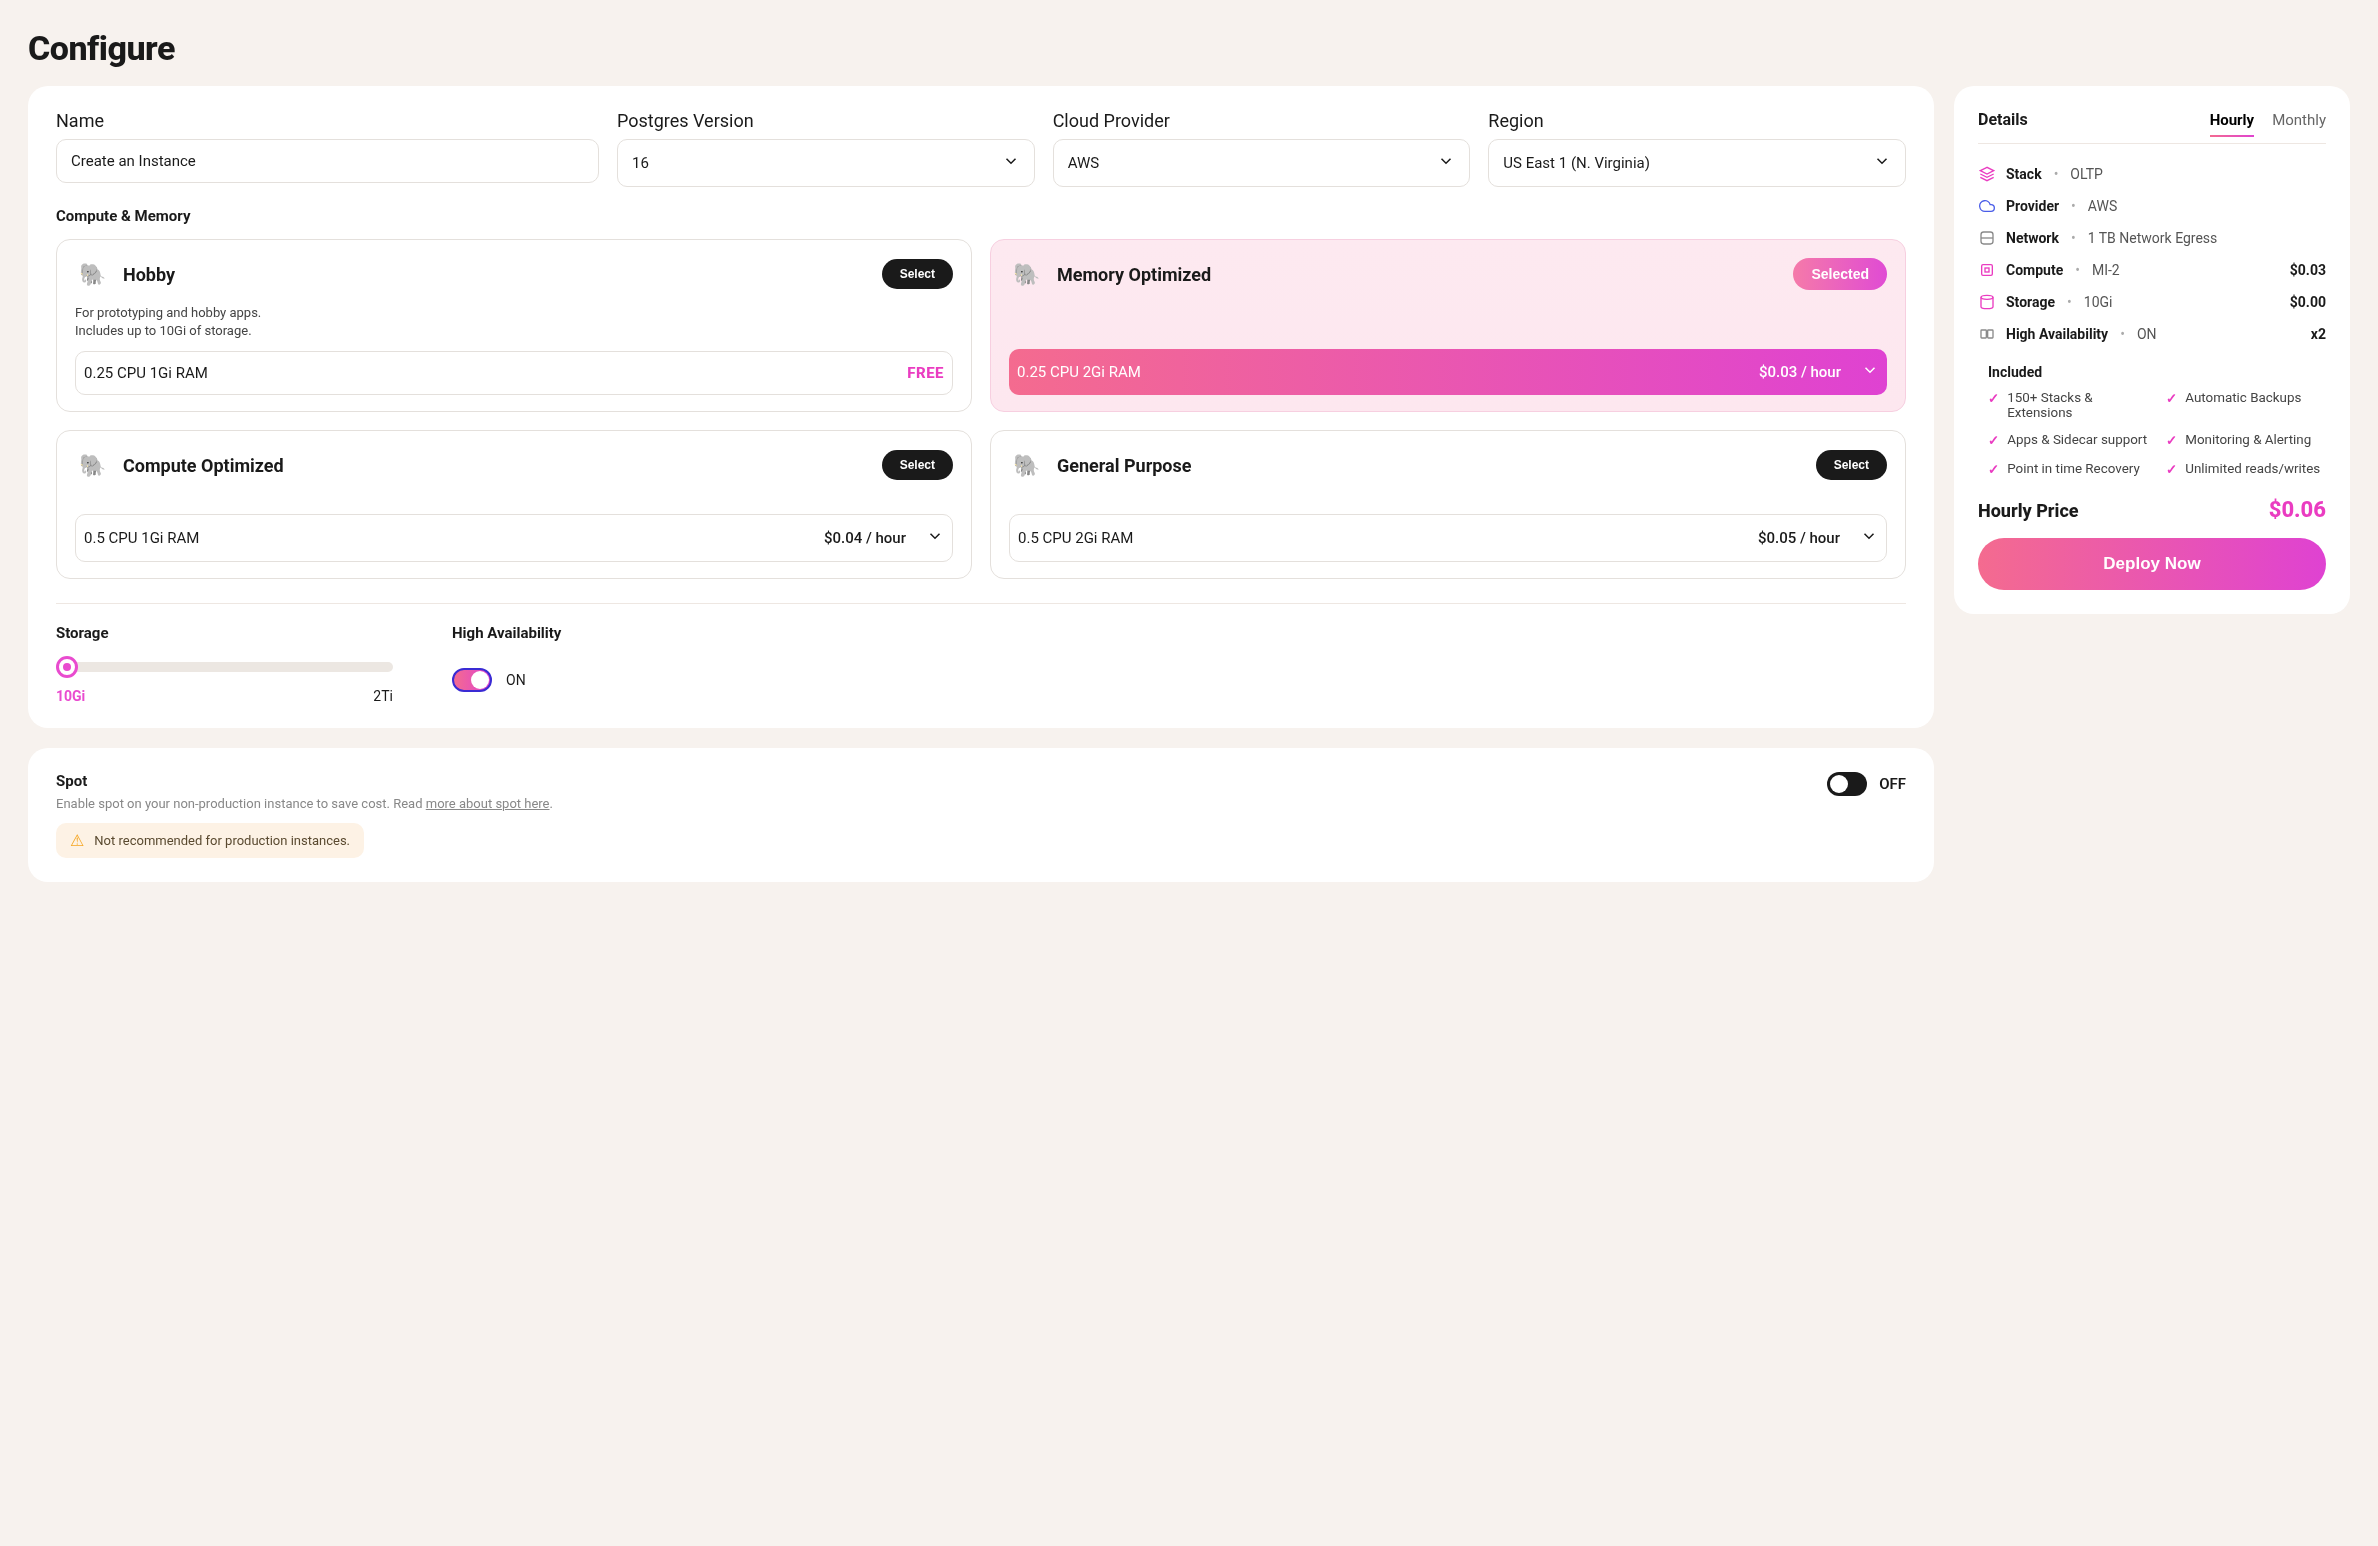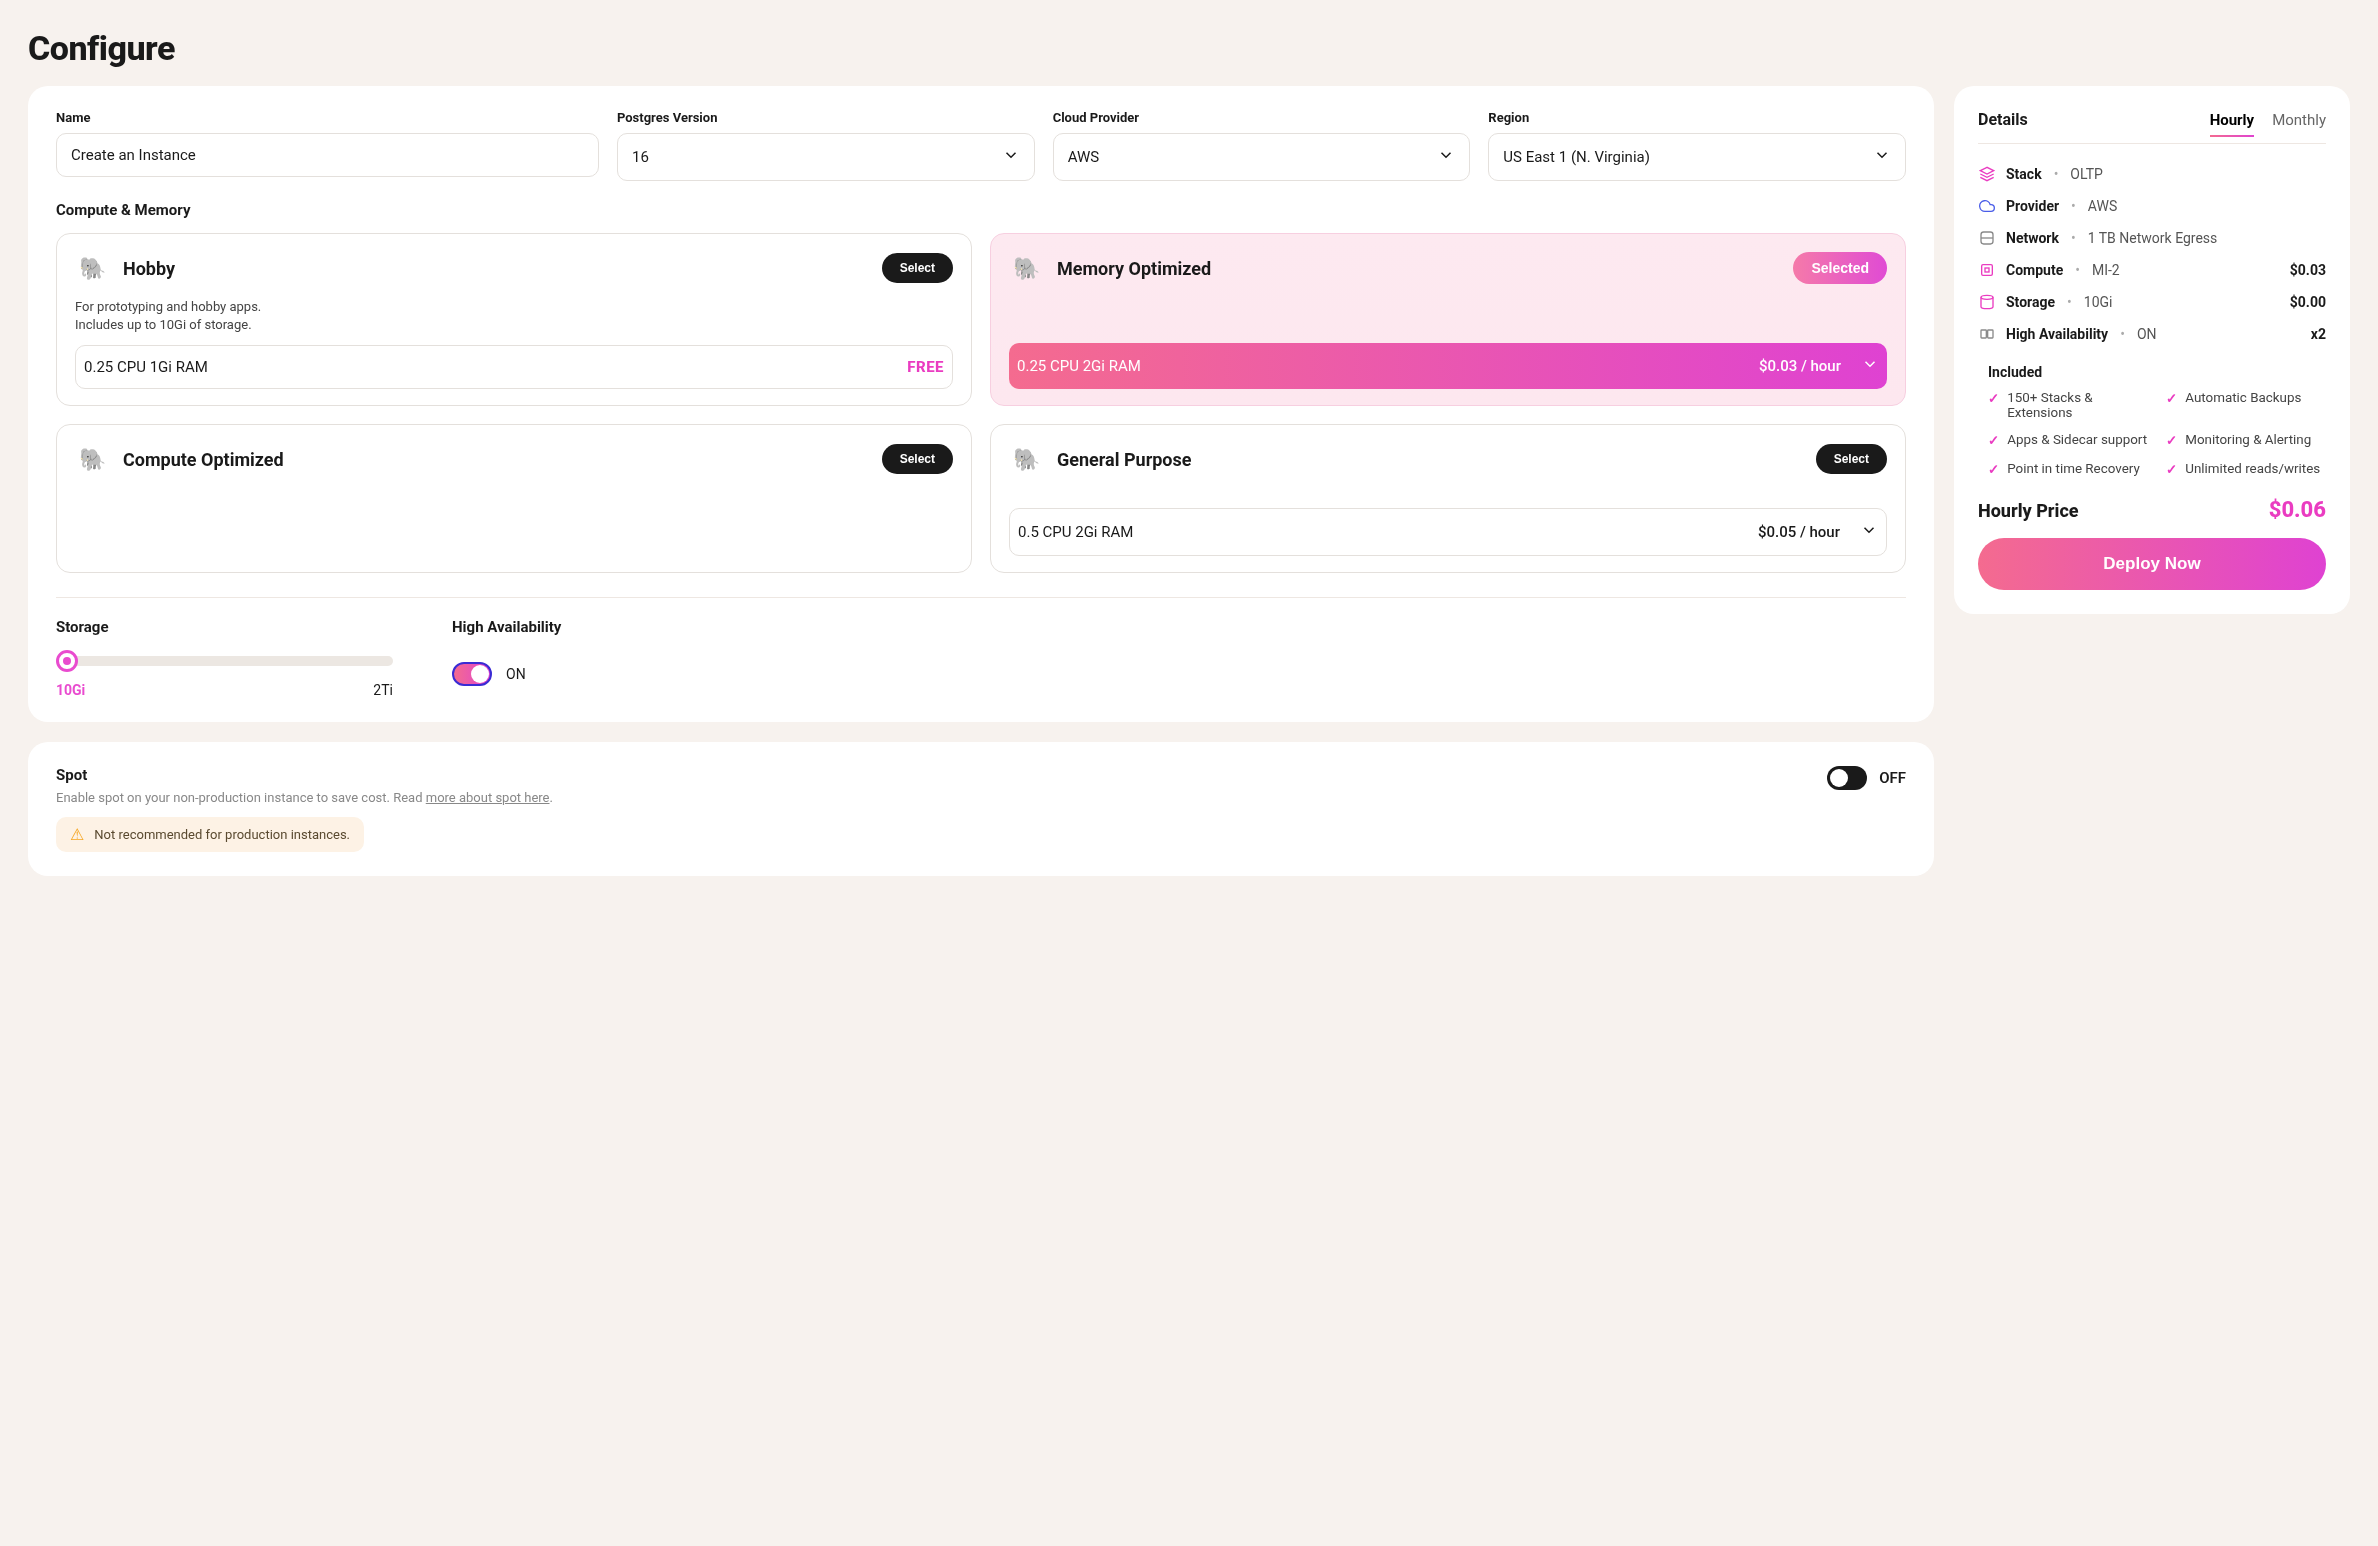--- a/index.html
+++ b/index.html
@@ -26,21 +26,21 @@
   .panel {
     background: #fff;
     border-radius: 20px;
     padding: 24px 28px;
   }
   
   .config-row { display: flex; gap: 18px; margin-bottom: 20px; }
   .field { display: flex; flex-direction: column; gap: 8px; }
   .field.name { flex: 1.3; }
   .field.pg, .field.cloud, .field.region { flex: 1; }
-  .field .label { font-weight: 700; font-size: 13px; }
+  .field .label { font-weight: 400; font-size: 18px; }
   .input, .select {
     border: 1px solid #e4e0dc;
     border-radius: 10px;
     padding: 12px 14px;
     font-size: 15px;
     background: #fff;
     color: #1a1a1a;
     display: flex;
     align-items: center;
     justify-content: space-between;
@@ -342,20 +342,29 @@
         </div>
 
         <div class="tier-card">
           <div class="tier-head">
             <div class="left">
               <div class="elephant">🐘</div>
               <div class="tier-name">Compute Optimized</div>
             </div>
             <button class="pill-btn">Select</button>
           </div>
+          <div class="tier-spec">
+            <span>0.5 CPU 1Gi RAM</span>
+            <span style="display:flex;align-items:center;gap:10px;">
+              <span class="price">$0.04 / hour</span>
+              <span class="chev"><svg viewBox="0 0 24 24">
+                    <polyline points="6 9 12 15 18 9"></polyline>
+                  </svg></span>
+            </span>
+          </div>
         </div>
 
         <div class="tier-card">
           <div class="tier-head">
             <div class="left">
               <div class="elephant">🐘</div>
               <div class="tier-name">General Purpose</div>
             </div>
             <button class="pill-btn">Select</button>
           </div>

